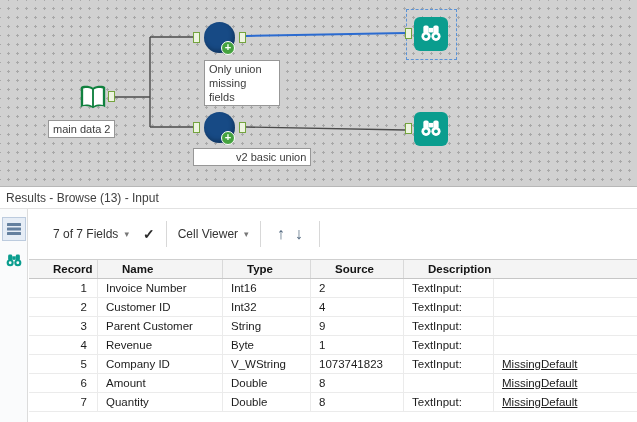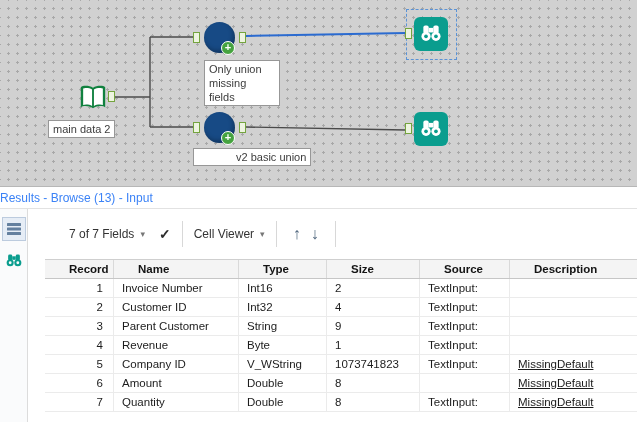--- a/index.html
+++ b/index.html
@@ -64,37 +64,37 @@
     white-space:normal;
   }
   .label-input  { left:48px;  top:120px; }
   .label-union-top { left:204px; top:60px; width:76px; }
   .label-union-bottom { left:193px; top:148px;padding-left:42px; }
 
   
   .results { position:absolute; left:0; top:188px; right:0; bottom:0; background:#fff;
              display:flex; flex-direction:column; }
   .results-title {
-    height:21px; line-height:21px; 
-    font-size:12px; color:#3b82f6; border-bottom:1px solid #e2e2e2;
+    height:21px; line-height:21px; padding-left:6px;
+    font-size:12px; color:#404040; border-bottom:1px solid #e2e2e2;
     white-space:nowrap;
   }
   .results-body { position:relative; flex:1; }
   .side-strip {
     position:absolute; left:0; top:0; bottom:0; width:28px;
     background:#fafbfc; border-right:1px solid #dcdcdc;
     display:flex; flex-direction:column; align-items:center; padding-top:8px; gap:8px;
   }
   .strip-btn {
     width:24px; height:24px; display:flex; align-items:center; justify-content:center;
     background:none; border:1px solid transparent; cursor:default;
   }
   .strip-btn.selected { background:#e6edf6; border:1px solid #bccbde; }
 
-  .main { margin-left:45px; height:100%; display:flex; flex-direction:column; }
+  .main { margin-left:29px; height:100%; display:flex; flex-direction:column; }
   .toolbar {
     height:51px; display:flex; align-items:center; padding-left:24px;
     border-bottom:1px solid #cfcfcf; background:#fff;
     font-size:12px; color:#333;
   }
   .dd { background:none; border:none; font:inherit; color:#333; display:flex; align-items:center; gap:6px; cursor:default; }
   .caret { font-size:9px; color:#777; }
   .check-btn { background:none; border:none; font-size:14px; font-weight:bold; color:#2d2d2d; margin-left:14px; cursor:default; }
   .sep { width:1px; height:26px; background:#d8d8d8; margin:0 11px; }
   .arrow-btn { background:none; border:none; font-size:16px; color:#51677e; cursor:default; padding:0 5px; }
@@ -232,21 +232,20 @@
           <span class="sep"></span>
           <button class="arrow-btn">↑</button>
           <button class="arrow-btn">↓</button>
           <span class="sep"></span>
         </div>
 
         <div class="grid-header">
           <div class="hcell">Record</div>
           <div class="hcell">Name</div>
           <div class="hcell">Type</div>
-          <div class="hcell">Size</div>
           <div class="hcell">Source</div>
           <div class="hcell">Description</div>
         </div>
 
         <div>
   <div class="grid-row">
     <div class="cell c-record">1</div>
     <div class="cell">Invoice Number</div>
     <div class="cell">Int16</div>
     <div class="cell">2</div>

